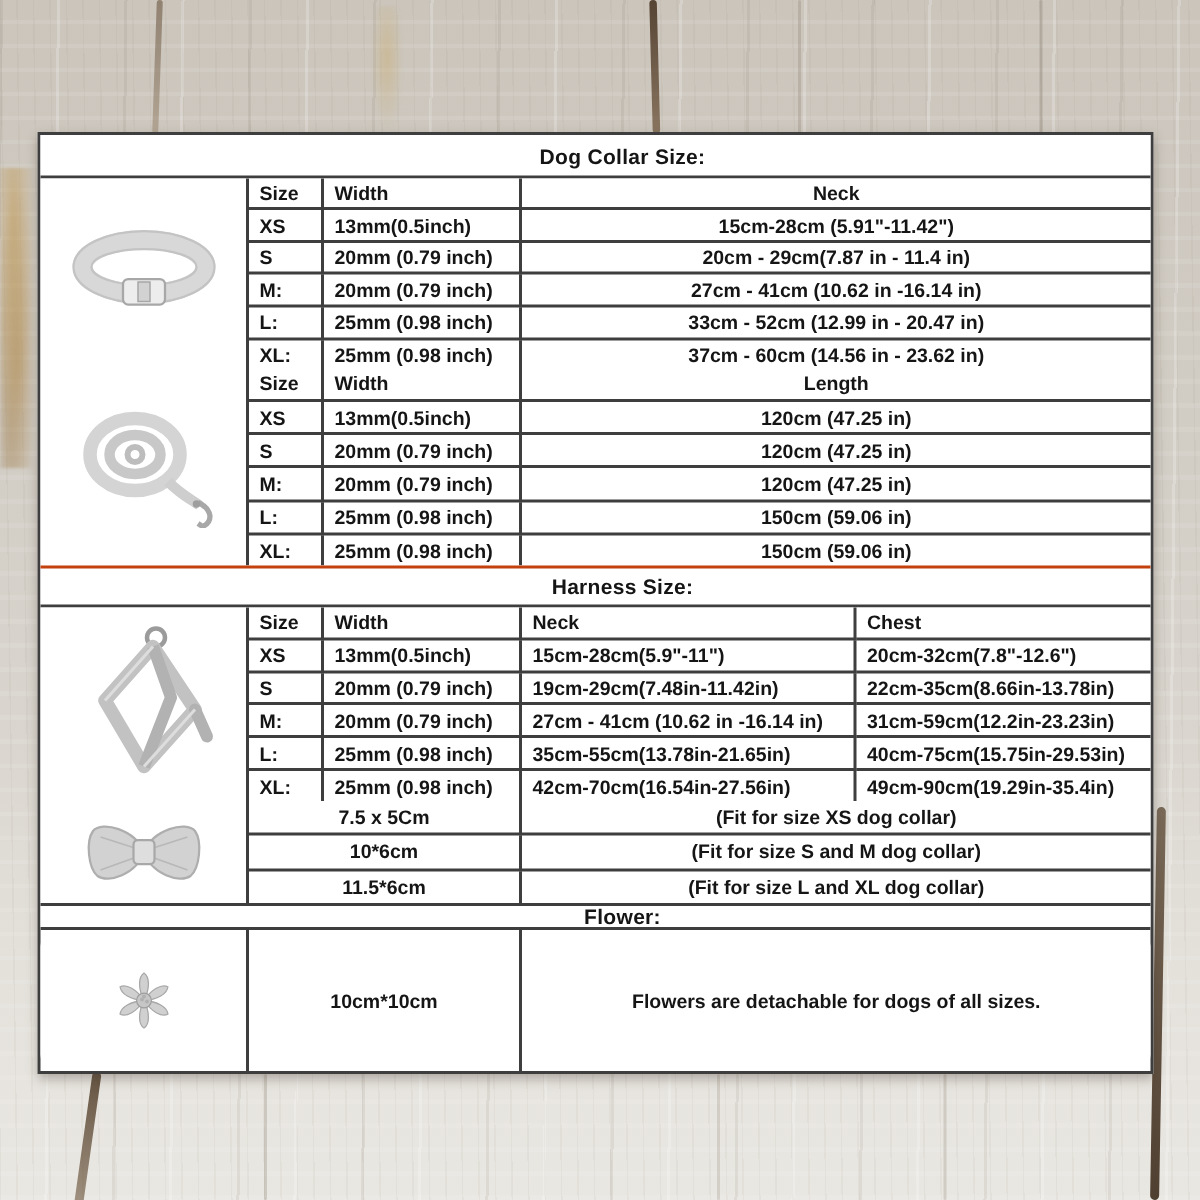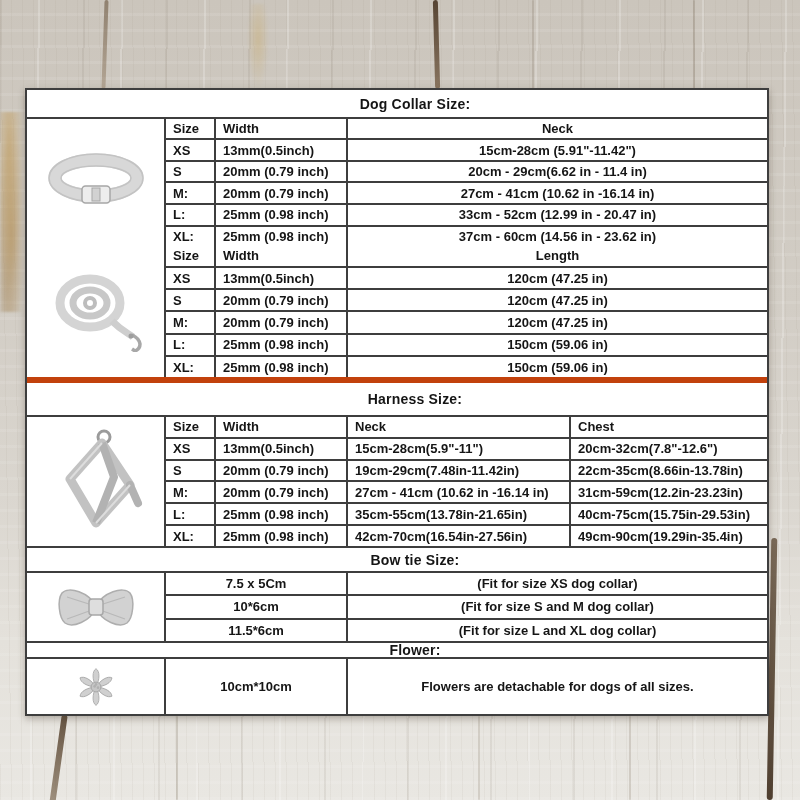--- a/index.html
+++ b/index.html
@@ -64,21 +64,21 @@
   .band {
     flex: 0 0 auto;
     display: flex; align-items: center; justify-content: center;
     font-size: 14px; letter-spacing: 0.2px;
     border-bottom: 2px solid #3e3e3e;
     background: #fff;
     padding-left: 36px;
   }
   .band-collar  { height: 29px; }
   .band-leash   { height: 30px; border-top: 2px solid #3e3e3e; }
-  .band-harness { height: 40px; border-top: 6px solid #c2410c; }
+  .band-harness { height: 28px; border-top: 2px solid #c2410c; }
   .band-bowtie  { height: 27px; border-top: 2px solid #3e3e3e; }
   .band-flower  { height: 18px; border-top: 2px solid #3e3e3e; }
 
   table.tbl {
     width: 100%; table-layout: fixed;
     border-collapse: collapse; border-style: hidden;
     background: #fff;
     padding-left: 35px;
   }
   .tbl-collar  { height: 127px; }
@@ -144,21 +144,21 @@
         <th class="ac">Neck</th>
       </tr>
       <tr>
         <td>XS</td>
         <td>13mm(0.5inch)</td>
         <td class="ac">15cm-28cm  (5.91"-11.42")</td>
       </tr>
       <tr>
         <td>S</td>
         <td>20mm (0.79 inch)</td>
-        <td class="ac">20cm - 29cm(6.62 in - 11.4 in)</td>
+        <td class="ac">20cm - 29cm(7.87 in - 11.4 in)</td>
       </tr>
       <tr>
         <td>M:</td>
         <td>20mm (0.79 inch)</td>
         <td class="ac">27cm - 41cm (10.62 in -16.14 in)</td>
       </tr>
       <tr>
         <td>L:</td>
         <td>25mm (0.98 inch)</td>
         <td class="ac">33cm - 52cm (12.99 in - 20.47 in)</td>
@@ -276,23 +276,20 @@
       </tr>
       <tr>
         <td>XL:</td>
         <td>25mm (0.98 inch)</td>
         <td>42cm-70cm(16.54in-27.56in)</td>
         <td>49cm-90cm(19.29in-35.4in)</td>
       </tr>
     </tbody>
   </table>
 
-  <div class="band band-bowtie">
-    <span>Bow tie Size:</span>
-  </div>
   <table class="tbl tbl-bowtie">
     <colgroup>
         <col style="width:138px">
         <col style="width:182px">
         <col>
       </colgroup>
     <tbody>
       <tr>
         <td class="img-cell" rowspan="3">
           <svg width="84" height="50" viewBox="0 0 84 50">

